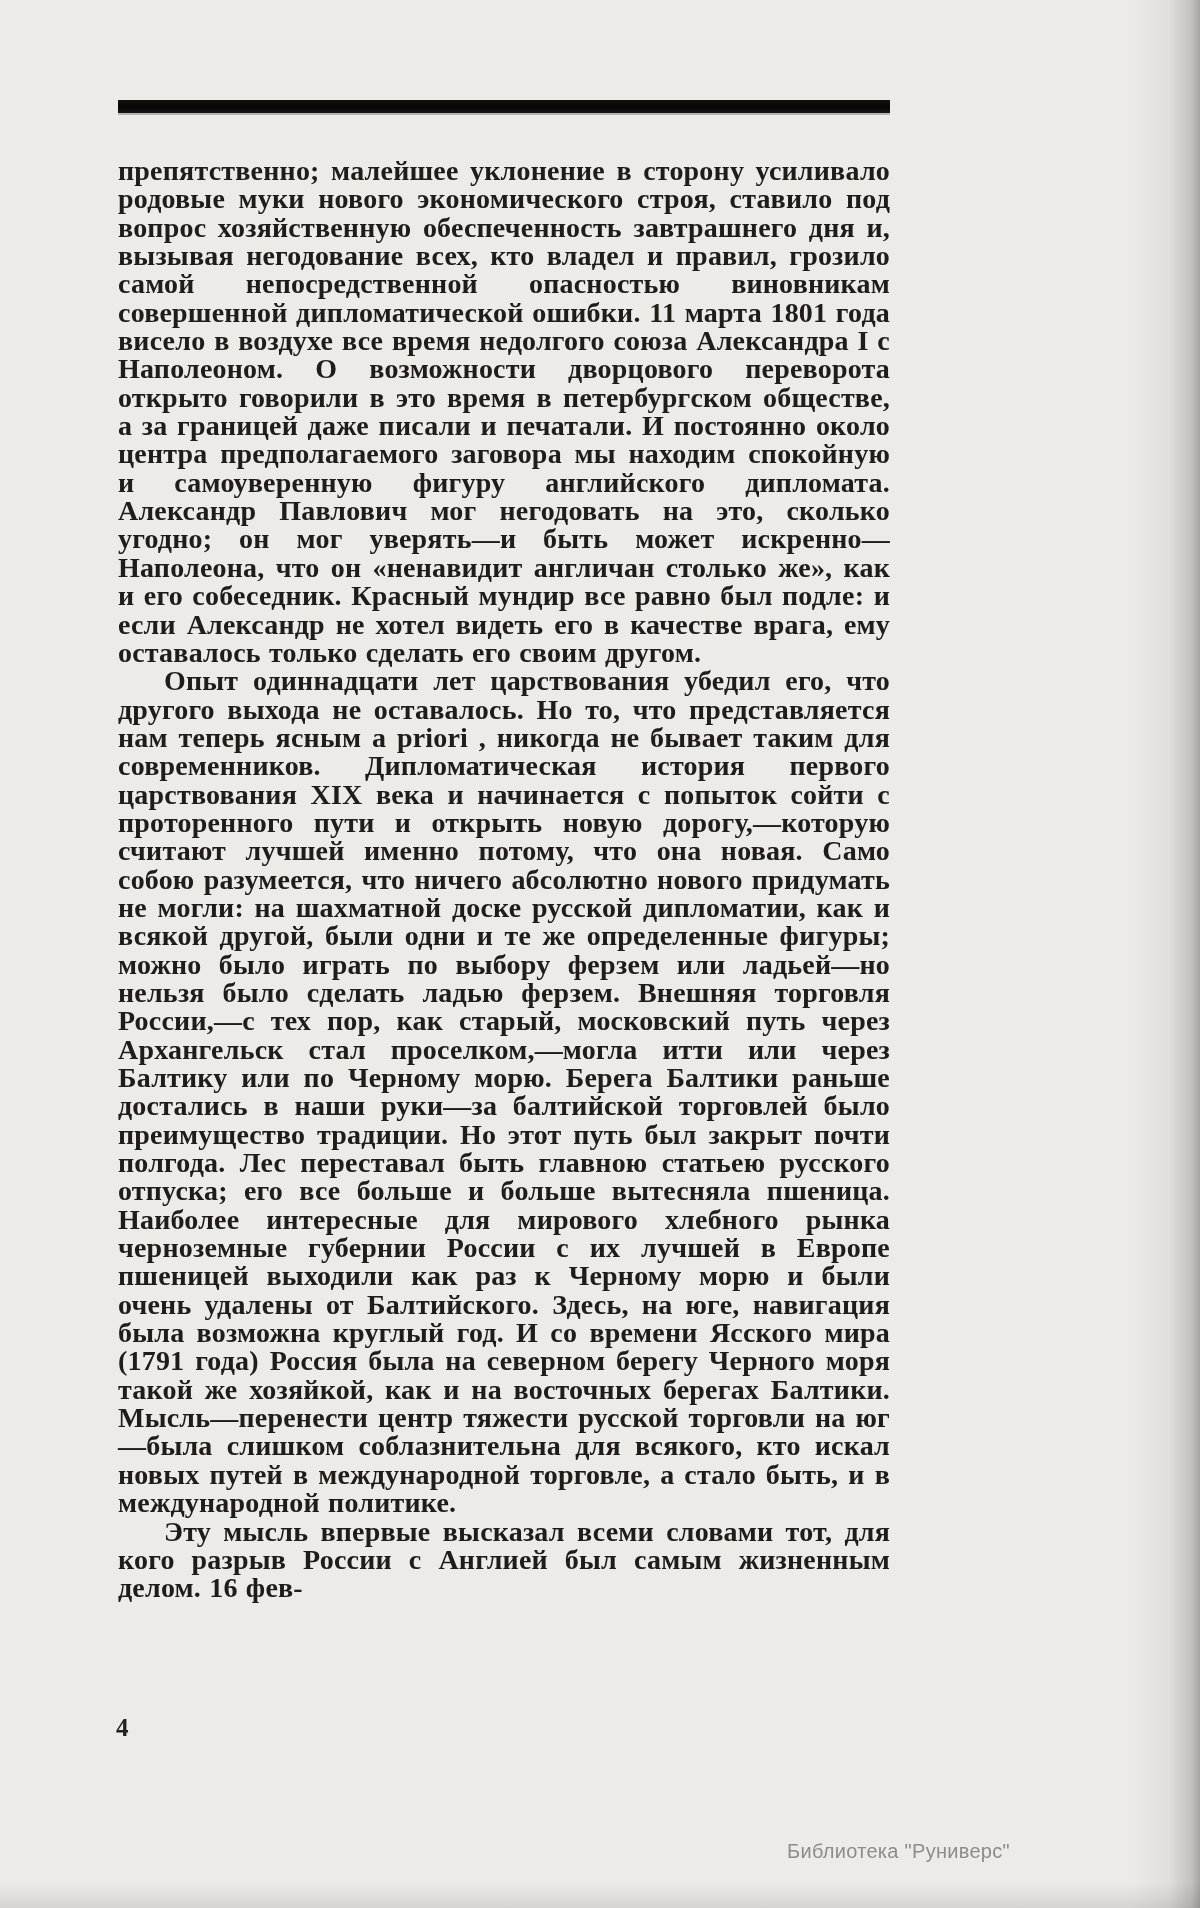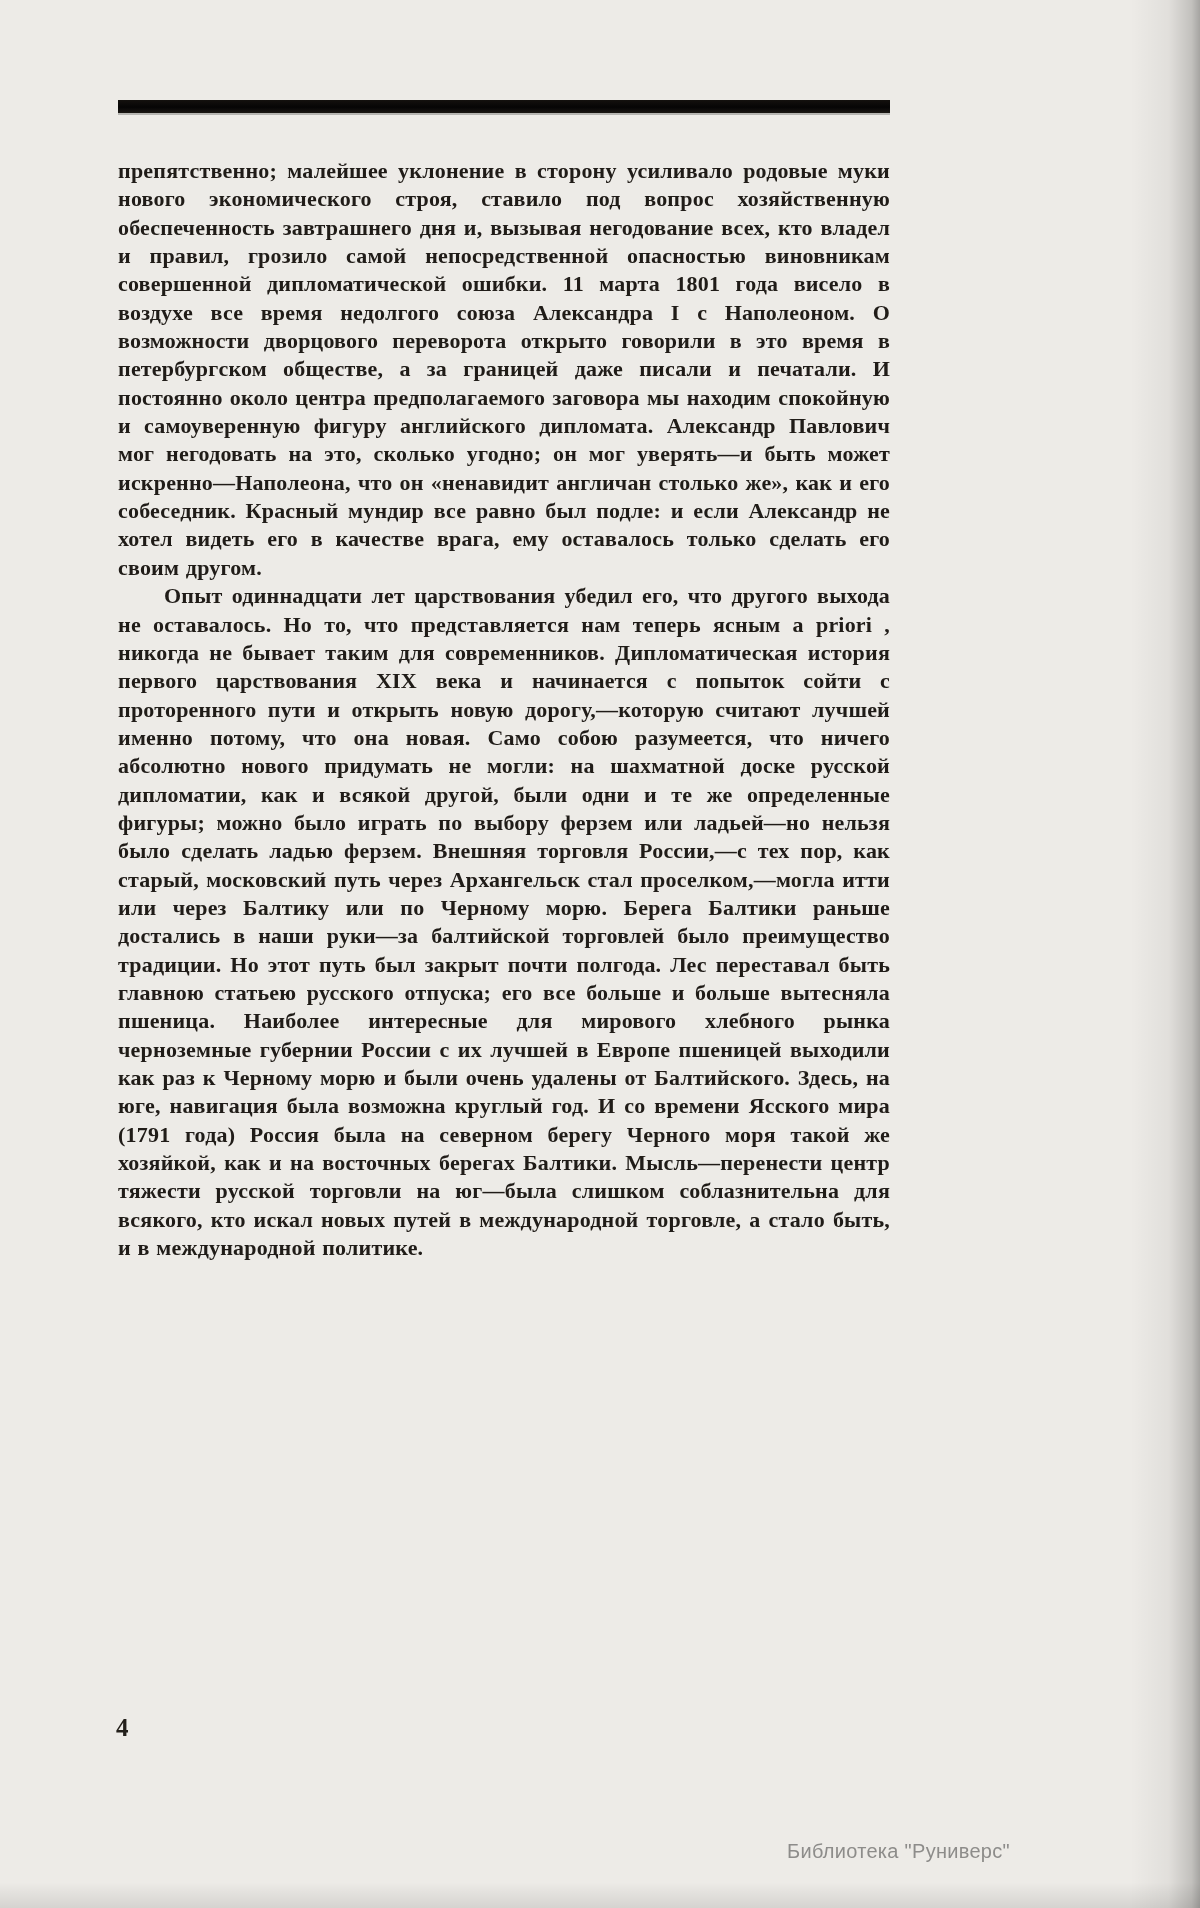--- a/index.html
+++ b/index.html
@@ -53,21 +53,21 @@
   }
   .text-block {
     position: absolute;
     left: 118px;
     top: 157px;
     width: 772px;
     color: #201c18;
   }
   .para {
     margin: 0;
-    font-size: 22px;
+    font-size: 28px;
     line-height: 28.35px;
     font-weight: 700;
     text-align: justify;
     letter-spacing: 0.2px;
     word-spacing: 1px;
   }
   .para.indent {
     text-indent: 46px;
   }
   .page-number {
@@ -91,19 +91,20 @@
 </head>
 <body>
 
 <div class="page">
 
   <div class="top-rule"></div>
 
   <div class="text-block">
     <p class="para">препятственно; малейшее уклонение в сторону усиливало родовые муки нового экономического строя, ставило под вопрос хозяйственную обеспеченность завтрашнего дня и, вызывая негодование всех, кто владел и правил, грозило самой непосредственной опасностью виновникам совершенной дипломатической ошибки. 11 марта 1801 года висело в воздухе все время недолгого союза Александра I с Наполеоном. О возможности дворцового переворота открыто говорили в это время в петербургском обществе, а за границей даже писали и печатали. И постоянно около центра предполагаемого заговора мы находим спокойную и самоуверенную фигуру английского дипломата. Александр Павлович мог негодовать на это, сколько угодно; он мог уверять—и быть может искренно—Наполеона, что он «ненавидит англичан столько же», как и его собеседник. Красный мундир все равно был подле: и если Александр не хотел видеть его в качестве врага, ему оставалось только сделать его своим другом.</p>
     <p class="para indent">Опыт одиннадцати лет царствования убедил его, что другого выхода не оставалось. Но то, что представляется нам теперь ясным a priori , никогда не бывает таким для современников. Дипломатическая история первого царствования XIX века и начинается с попыток сойти с проторенного пути и открыть новую дорогу,—которую считают лучшей именно потому, что она новая. Само собою разумеется, что ничего абсолютно нового придумать не могли: на шахматной доске русской дипломатии, как и всякой другой, были одни и те же определенные фигуры; можно было играть по выбору ферзем или ладьей—но нельзя было сделать ладью ферзем. Внешняя торговля России,—с тех пор, как старый, московский путь через Архангельск стал проселком,—могла итти или через Балтику или по Черному морю. Берега Балтики раньше достались в наши руки—за балтийской торговлей было преимущество традиции. Но этот путь был закрыт почти полгода. Лес переставал быть главною статьею русского отпуска; его все больше и больше вытесняла пшеница. Наиболее интересные для мирового хлебного рынка черноземные губернии России с их лучшей в Европе пшеницей выходили как раз к Черному морю и были очень удалены от Балтийского. Здесь, на юге, навигация была возможна круглый год. И со времени Ясского мира (1791 года) Россия была на северном берегу Черного моря такой же хозяйкой, как и на восточных берегах Балтики. Мысль—перенести центр тяжести русской торговли на юг—была слишком соблазнительна для всякого, кто искал новых путей в международной торговле, а стало быть, и в международной политике.</p>
+    <p class="para indent">Эту мысль впервые высказал всеми словами тот, для кого разрыв России с Англией был самым жизненным делом. 16 фев-</p>
   </div>
 
   <div class="page-number">4</div>
 
   <div class="watermark">Библиотека "Руниверс"</div>
 
 </div>
 
 </body></html>

